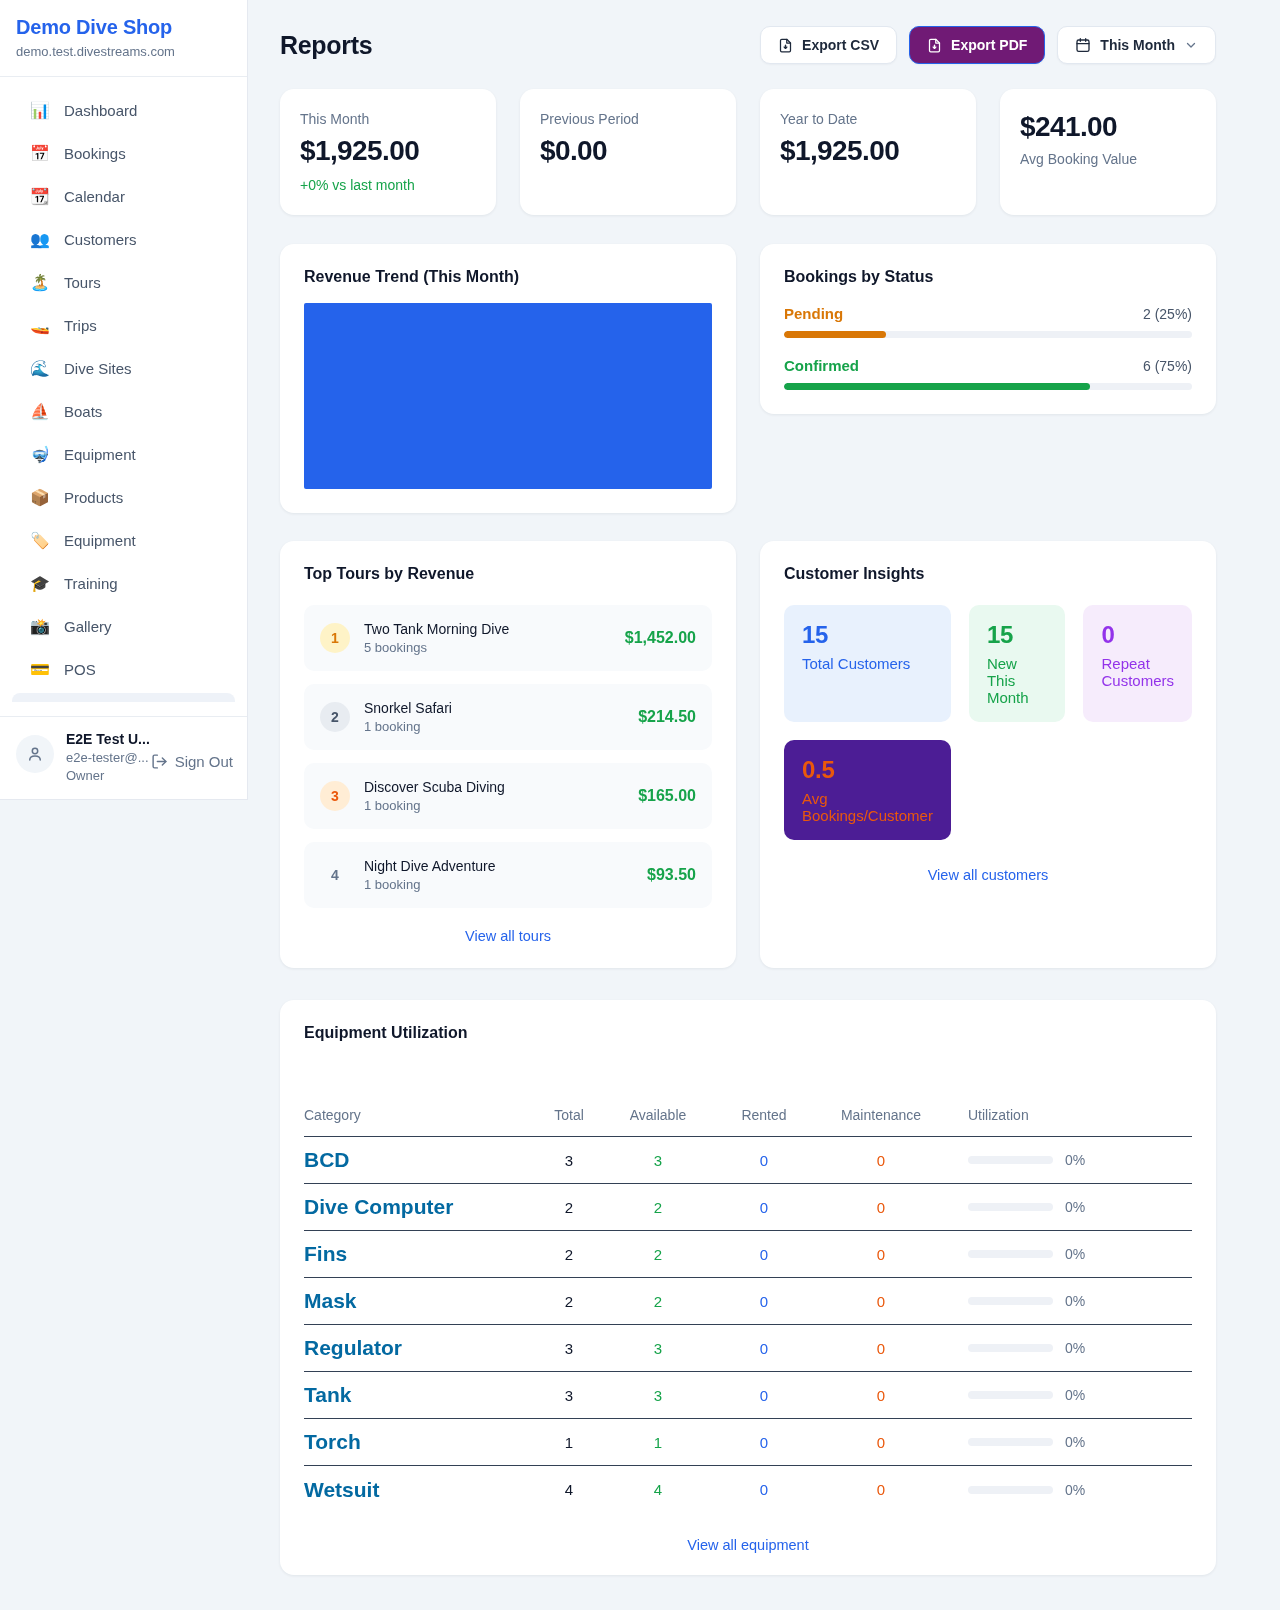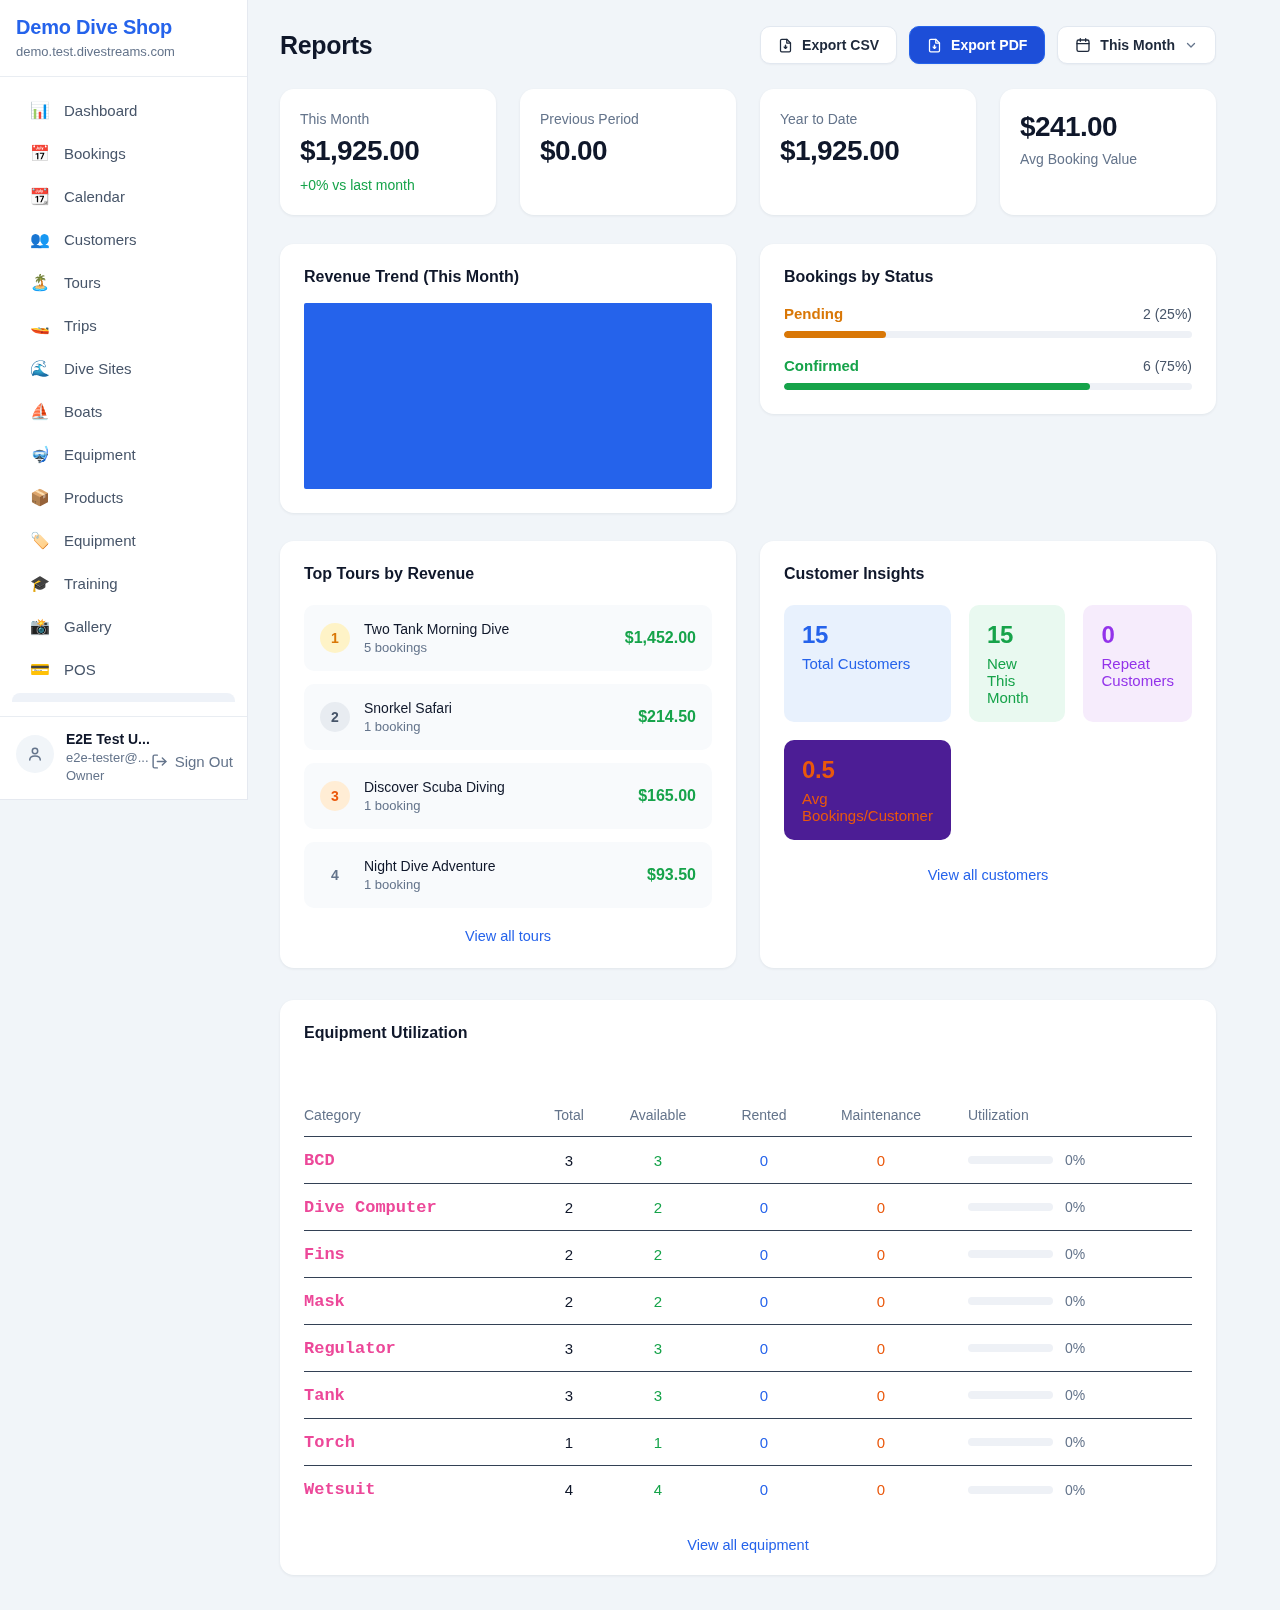--- a/index.html
+++ b/index.html
@@ -59,21 +59,21 @@
   .page-head { display:flex; align-items:center; justify-content:space-between;gap:12px; }
   .page-title { font-size:25px; font-weight:800; letter-spacing:-0.3px; color:#0f172a; }
   .head-actions { display:flex; gap:12px; }
   .btn {
     display:flex; align-items:center; gap:9px;
     height:38px; padding:0 17px;
     background:#fff; border:1px solid #e2e8f0; border-radius:10px;
     font-family:inherit; font-size:14px; font-weight:600; color:#1e293b;
     cursor:pointer; box-shadow:0 1px 2px rgba(16,24,40,.04);
   }
-  .btn-primary { background:#1d4ed8; border-color:#2563eb; color:#fff; }
+  .btn-primary { background:#701a75; border-color:#2563eb; color:#fff; }
   .btn svg { flex:none; }
   
   .card {
     background:#fff; border-radius:14px;
     box-shadow:0 1px 3px rgba(16,24,40,.07);
     padding:24px;
   }
   .card-title { font-size:16px; font-weight:700; color:#0f172a; }
   
   .stats { display:grid; grid-template-columns:repeat(4,1fr); gap:24px; margin-top:25px; }
@@ -136,21 +136,21 @@
     display:grid;
     grid-template-columns:232px 66px 112px 100px 134px 1fr;
     align-items:center;
   }
   .t-head { padding:2px 0 13px; border-bottom:1px solid #334155; }
   .t-head .t-cell { font-size:14px; font-weight:500; color:#64748b;margin-top:41px; }
   .t-body .t-row { height:47px; border-bottom:1px solid #334155; }
   .t-body .t-row:last-child { border-bottom:none; }
   .t-cell { font-size:15px; }
   .t-cell.center { text-align:center; }
-  .t-cat { font-weight:600; color:#ec4899; font-size:17px;font-family:Liberation Mono, monospace; }
+  .t-cat { font-weight:600; color:#0369a1; font-size:21px; }
   .t-total { color:#0f172a; }
   .t-avail { color:#16a34a; }
   .t-rent  { color:#2563eb; }
   .t-maint { color:#ea580c; }
   .util { display:flex; align-items:center; gap:12px; padding-left:20px; }
   .util-track { width:85px; height:8px; background:#eef1f6; border-radius:4px; }
   .util-pct { font-size:14px; color:#64748b; }
   .equip-card .view-link { margin-top:24px; }
 </style>
 </head>

